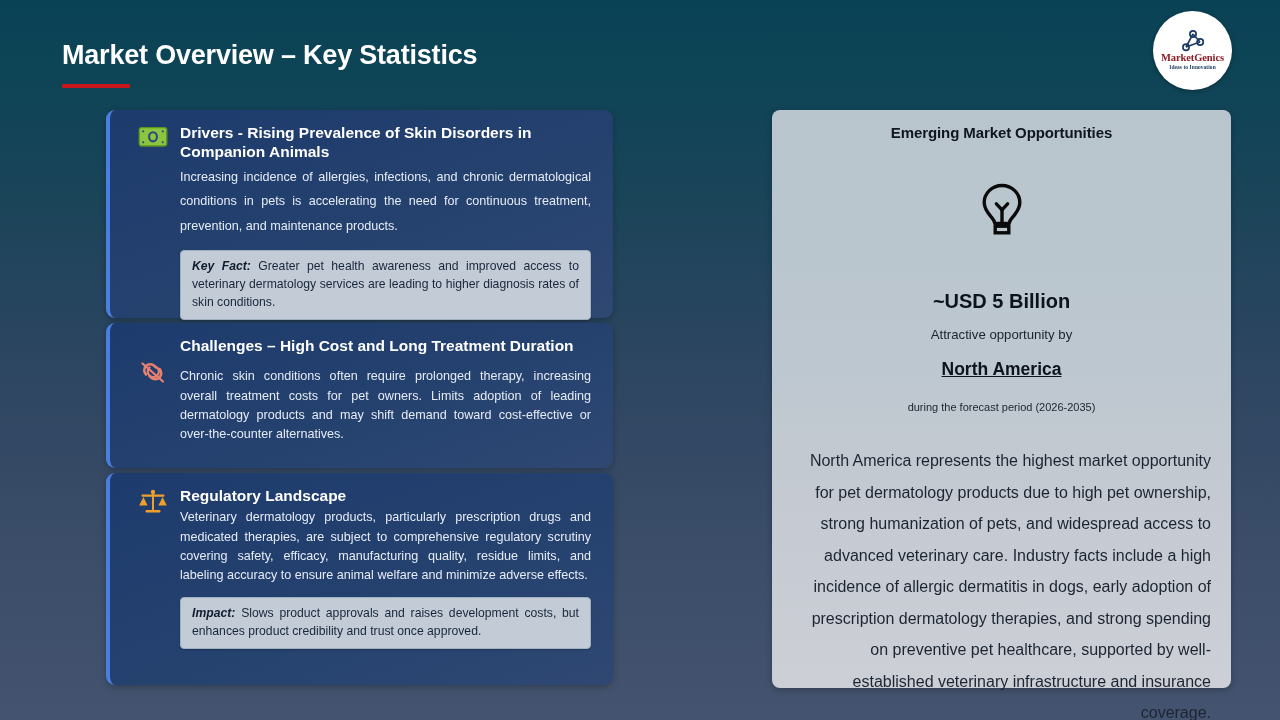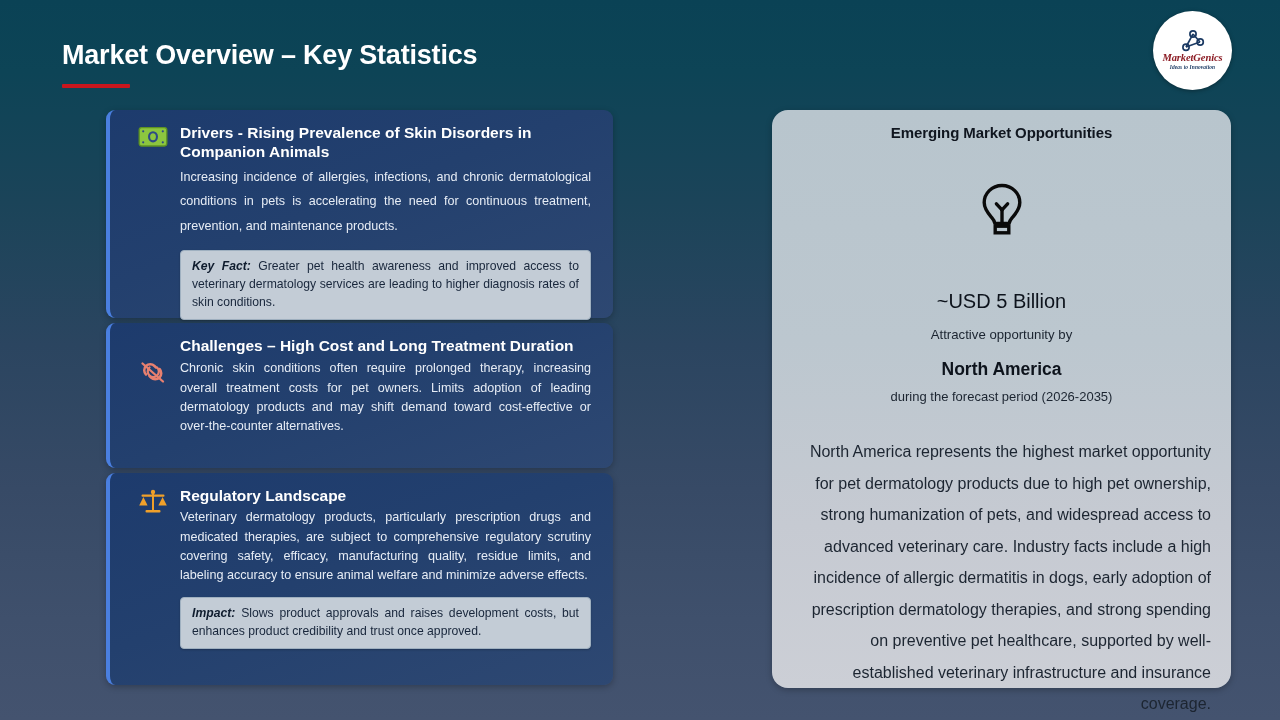--- a/index.html
+++ b/index.html
@@ -31,21 +31,20 @@
 
   
   .logo-badge {
     position:absolute; left:1153px; top:11px;
     width:79px; height:79px; border-radius:50%;
     background:#ffffff;
     display:flex; flex-direction:column;
     align-items:center; justify-content:center;
     box-shadow:0 1px 4px rgba(0,0,0,.35);
     overflow:hidden;
-    font-style:italic;
   }
   .logo-mark { width:26px; height:22px; margin-bottom:1px; }
   .logo-name {
     font-family:"Liberation Serif", serif;
     font-size:10.5px; font-weight:700; color:#8c1c24;
     line-height:1; letter-spacing:-0.1px;
   }
   .logo-tag {
     font-family:"Liberation Serif", serif;
     font-size:5.4px; font-weight:700; color:#1b3a63;
@@ -94,38 +93,38 @@
     text-align:justify; line-height:1.45;
     box-shadow:0 1px 2px rgba(0,0,0,.22);
   }
   .highlight b { font-weight:700; color:#0f1c2e;font-style:italic; }
 
   
   #card-drivers    { height:208px; }
   #card-challenges { height:145px; }
   #card-regulatory { height:212px; }
   #card-challenges .card-icon { padding-top:22px; }
-  #card-challenges .card-title { margin-bottom:4px; }
+  #card-challenges .card-title { margin-bottom:12px; }
 
   
   .right-panel {
     position:absolute; left:772px; top:110px;
     width:459px; height:578px;
     background: linear-gradient(180deg,#b8c5cd 0%, #bcc7cf 40%, #c6cad2 72%, #cccfd6 100%);
-    border-radius:16px;
+    border-radius:8px;
     box-shadow:0 2px 6px rgba(0,0,0,.25);
     padding:14px 18px 10px 18px;
     text-align:center;
   }
   .panel-title { font-size:15px; font-weight:700; color:#10161f; letter-spacing:-0.1px; }
   .panel-bulb { margin:41px 0 0 0; display:flex; justify-content:center; }
-  .panel-value { margin-top:53px; font-size:20px; font-weight:400; color:#0d131c; }
+  .panel-value { margin-top:53px; font-size:20px; font-weight:700; color:#0d131c; }
   .panel-sub   { margin-top:14px; font-size:13.2px; color:#1b2430; }
-  .panel-region{ margin-top:17px; font-size:17.5px; font-weight:700; color:#0d131c; }
-  .panel-period{ margin-top:9px; font-size:13px; color:#1b2430; }
+  .panel-region{ margin-top:17px; font-size:17.5px; font-weight:700; color:#0d131c;text-decoration:underline; }
+  .panel-period{ margin-top:21px; font-size:11px; color:#1b2430; }
   .panel-para  {
     margin-top:32px; font-size:16px; color:#1c2531;
     line-height:1.97; text-align:right; padding:0 2px;
   }
 </style>
 </head>
 <body>
 
 <div class="header">
   <div class="page-title">Market Overview – Key Statistics</div>

